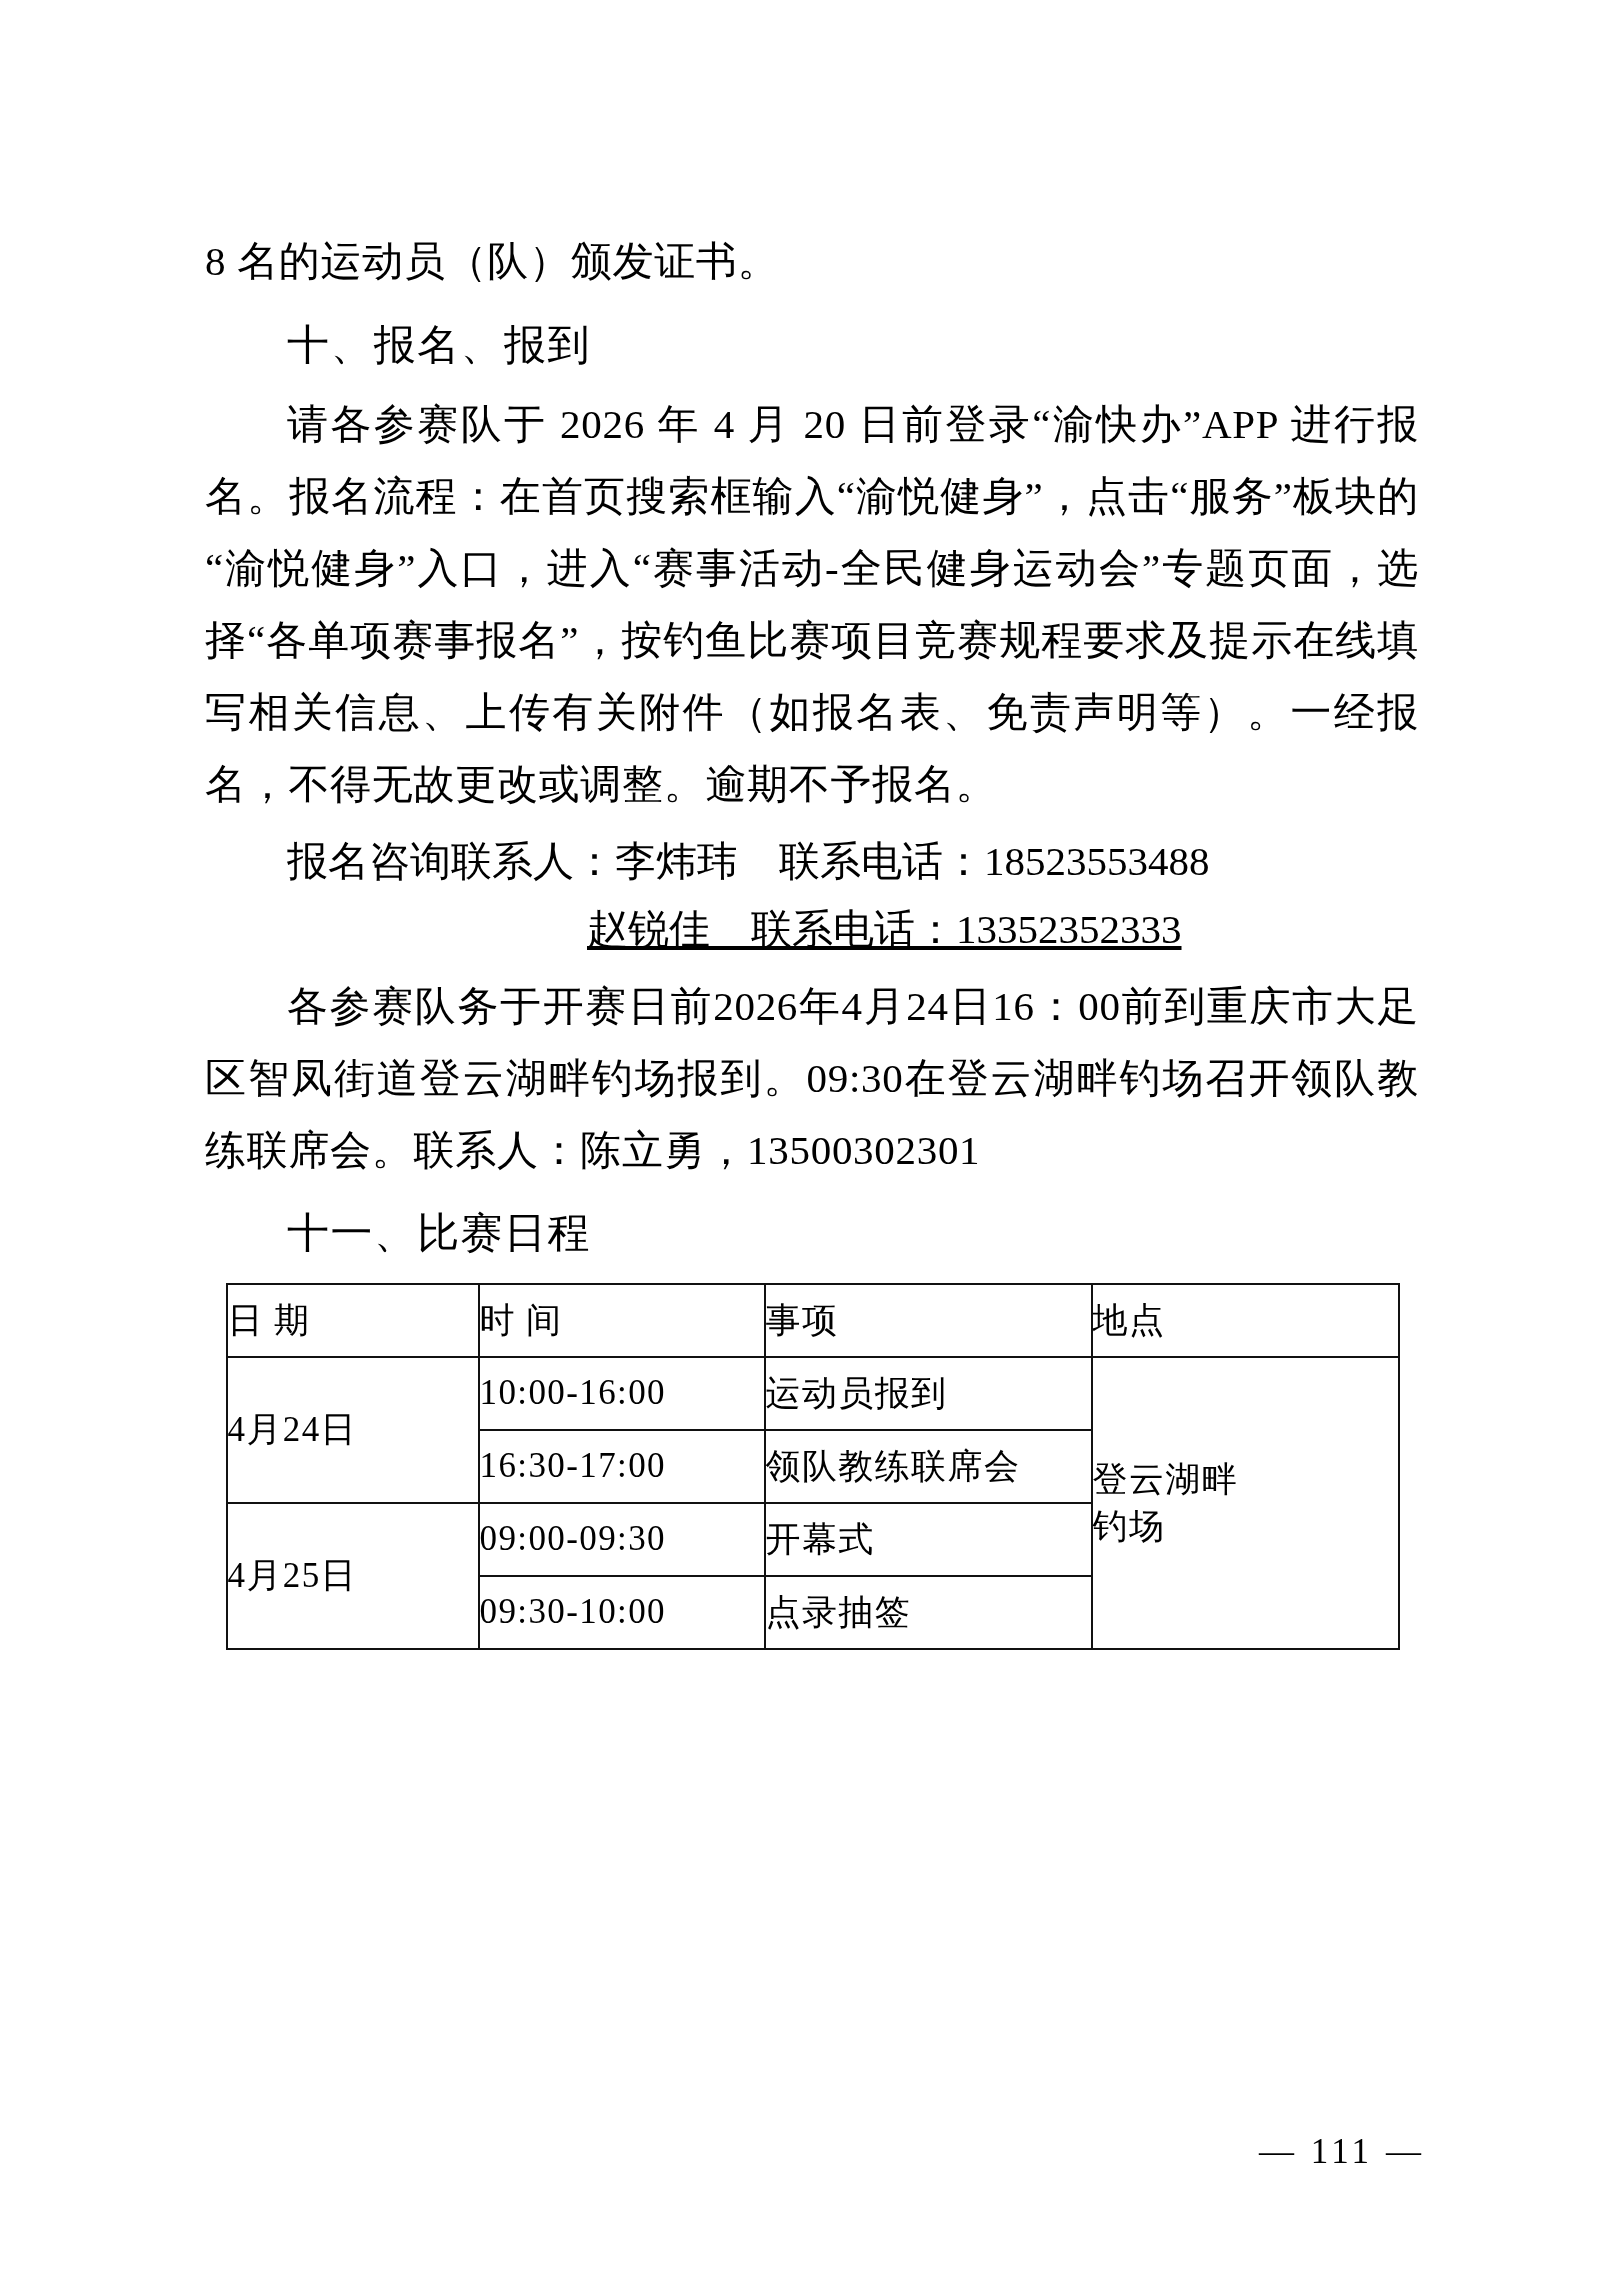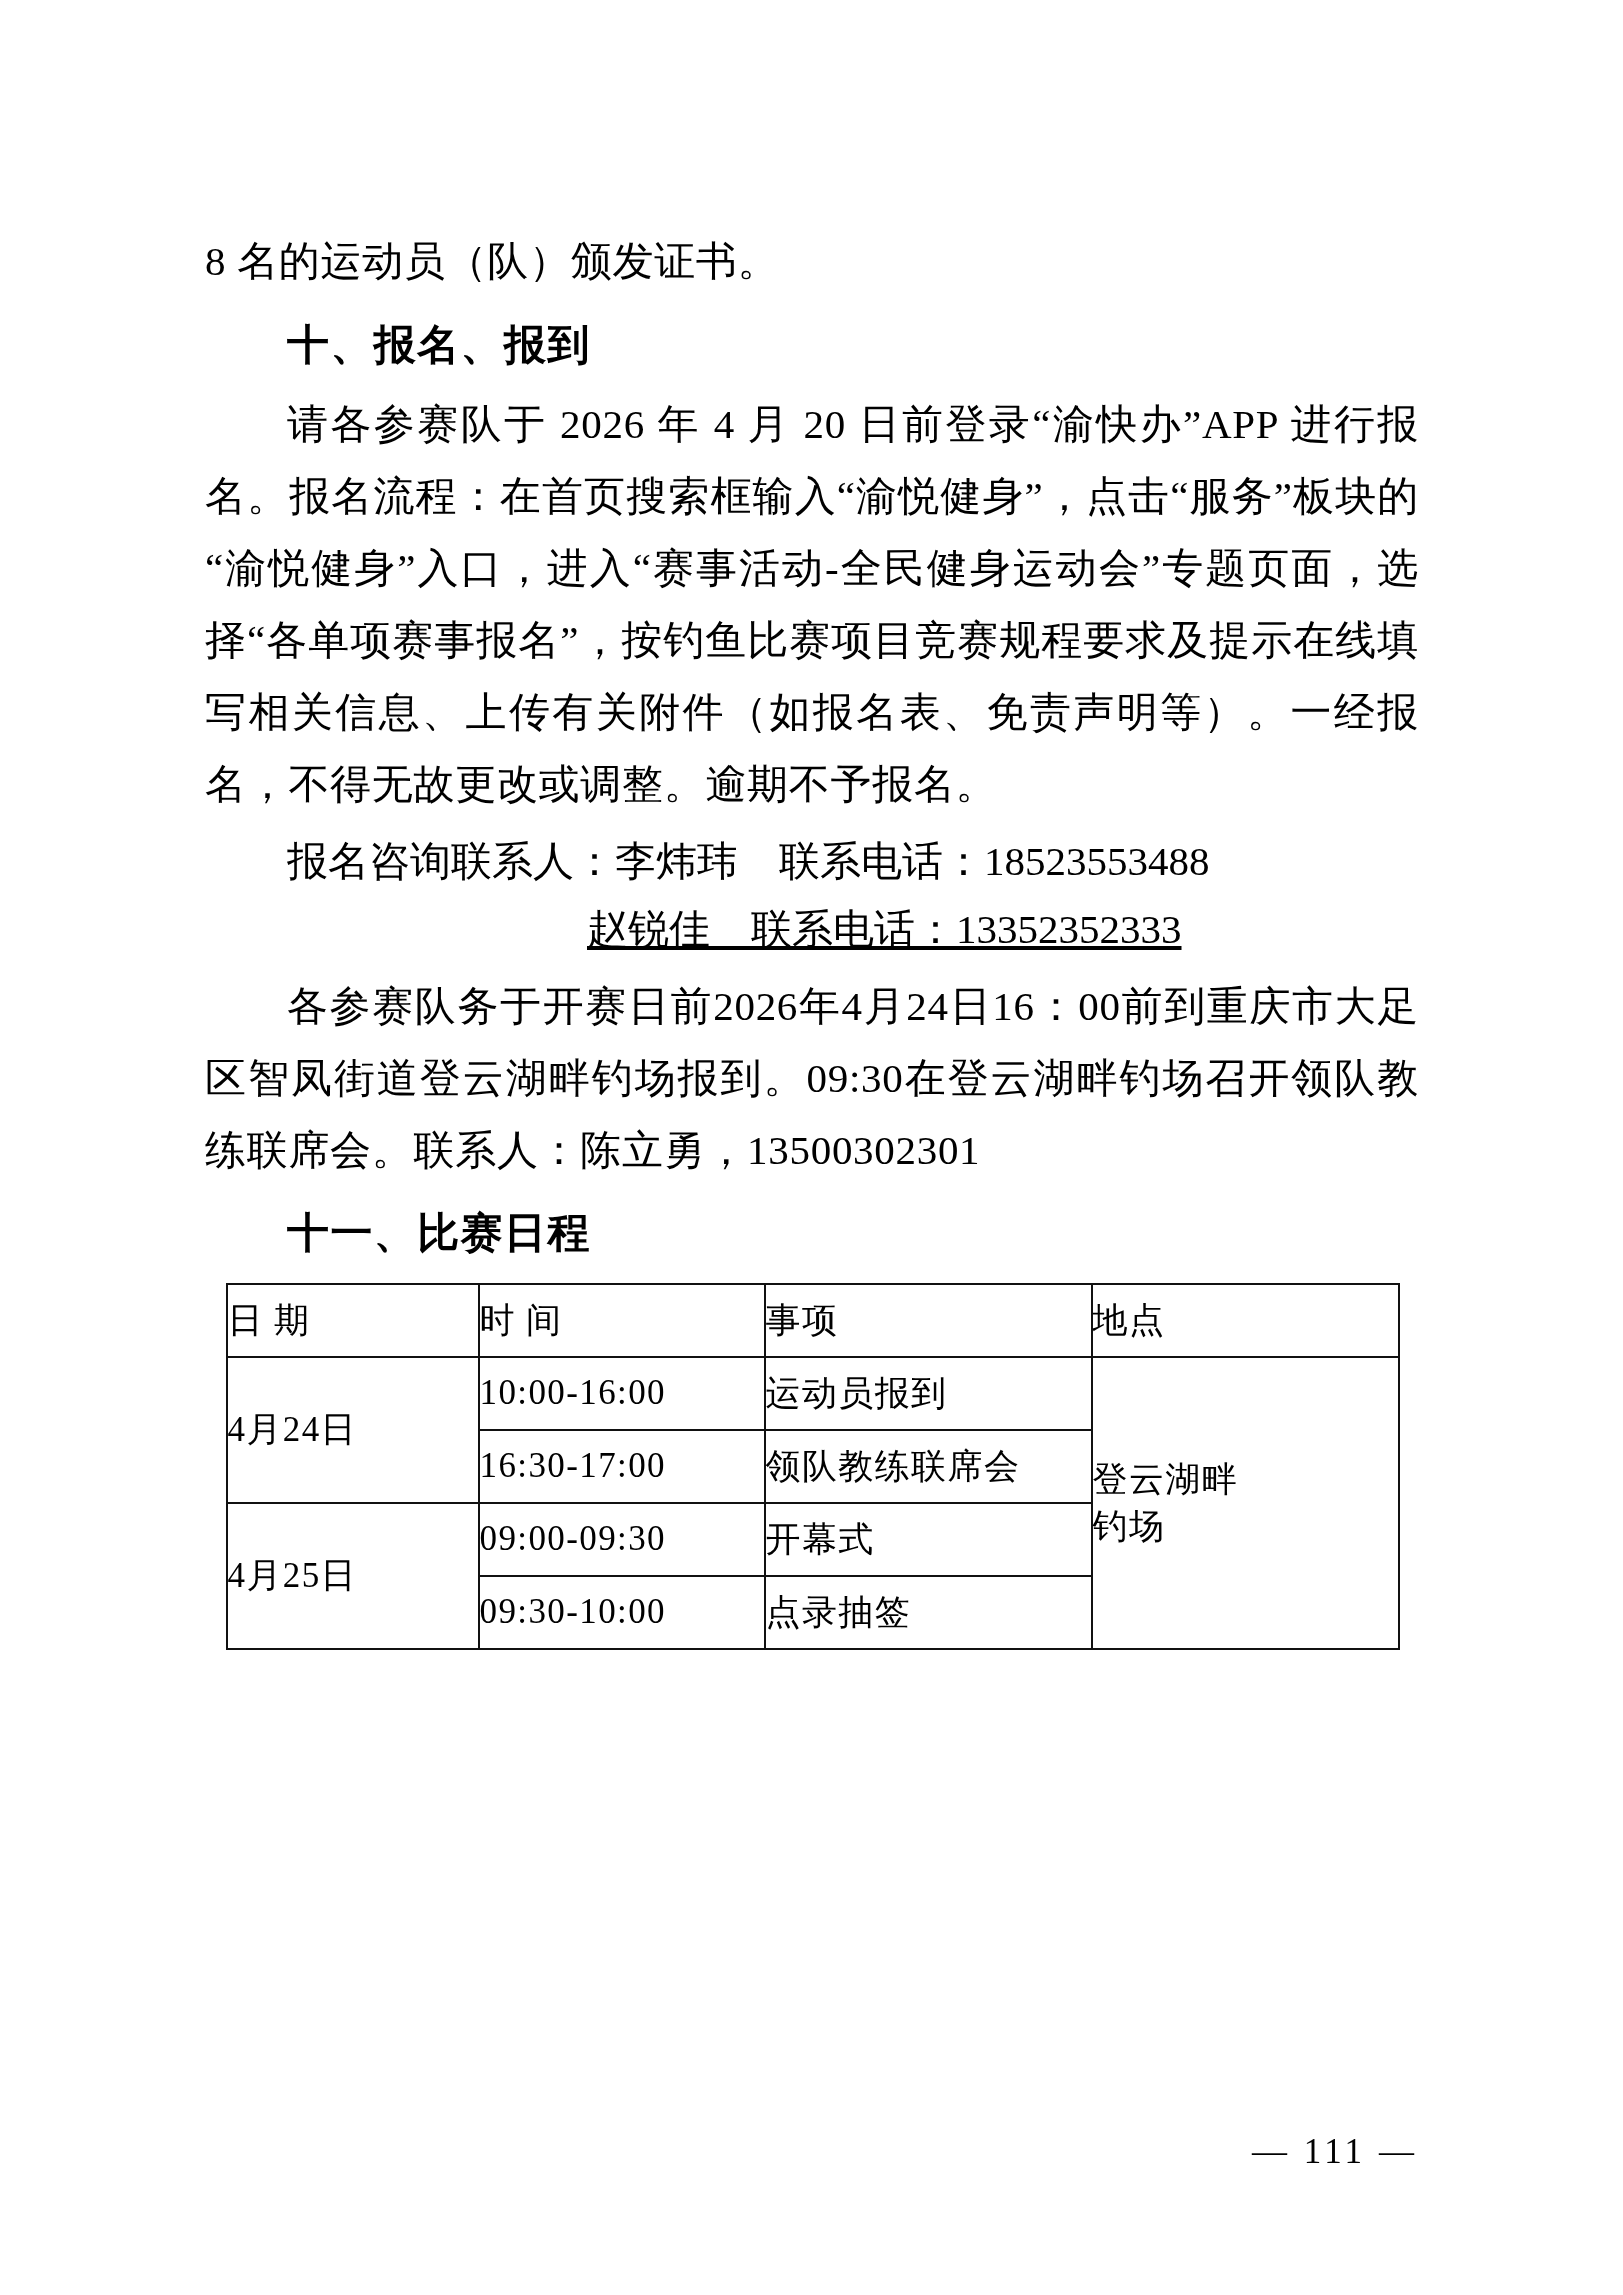--- a/index.html
+++ b/index.html
@@ -34,21 +34,21 @@
     text-align: justify;
     text-justify: inter-ideograph;
     margin: 0;
   }
   .indent2 {
     text-indent: 82px;
   }
   .heading {
     font-size: 42px;
     line-height: 75px;
-    font-weight: bold;
+    font-weight: normal;
     font-family: "DejaVu Sans", "Liberation Sans", sans-serif;
     text-indent: 82px;
     margin: 9.5px 0 6.8px 0;
     letter-spacing: 1.4px;
   }
   .sub {
     font-size: 41px;
     line-height: 72px;
     text-indent: 82px;
     margin: 0;
@@ -85,21 +85,21 @@
     letter-spacing: 1.4px;
     font-family: "Liberation Serif", "DejaVu Serif", serif;
   }
   table.schedule col.c1 { width: 252px; }
   table.schedule col.c2 { width: 286px; }
   table.schedule col.c3 { width: 327px; }
   table.schedule col.c4 { width: 307px; }
 
   .page-number {
     position: absolute;
-    right: 205px;
+    right: 198px;
     bottom: 123px;
     font-size: 35px;
     font-family: "Liberation Serif", "DejaVu Serif", serif;
     letter-spacing: 4.1px;
   }
 </style>
 </head>
 <body>
 
 <div class="page">

